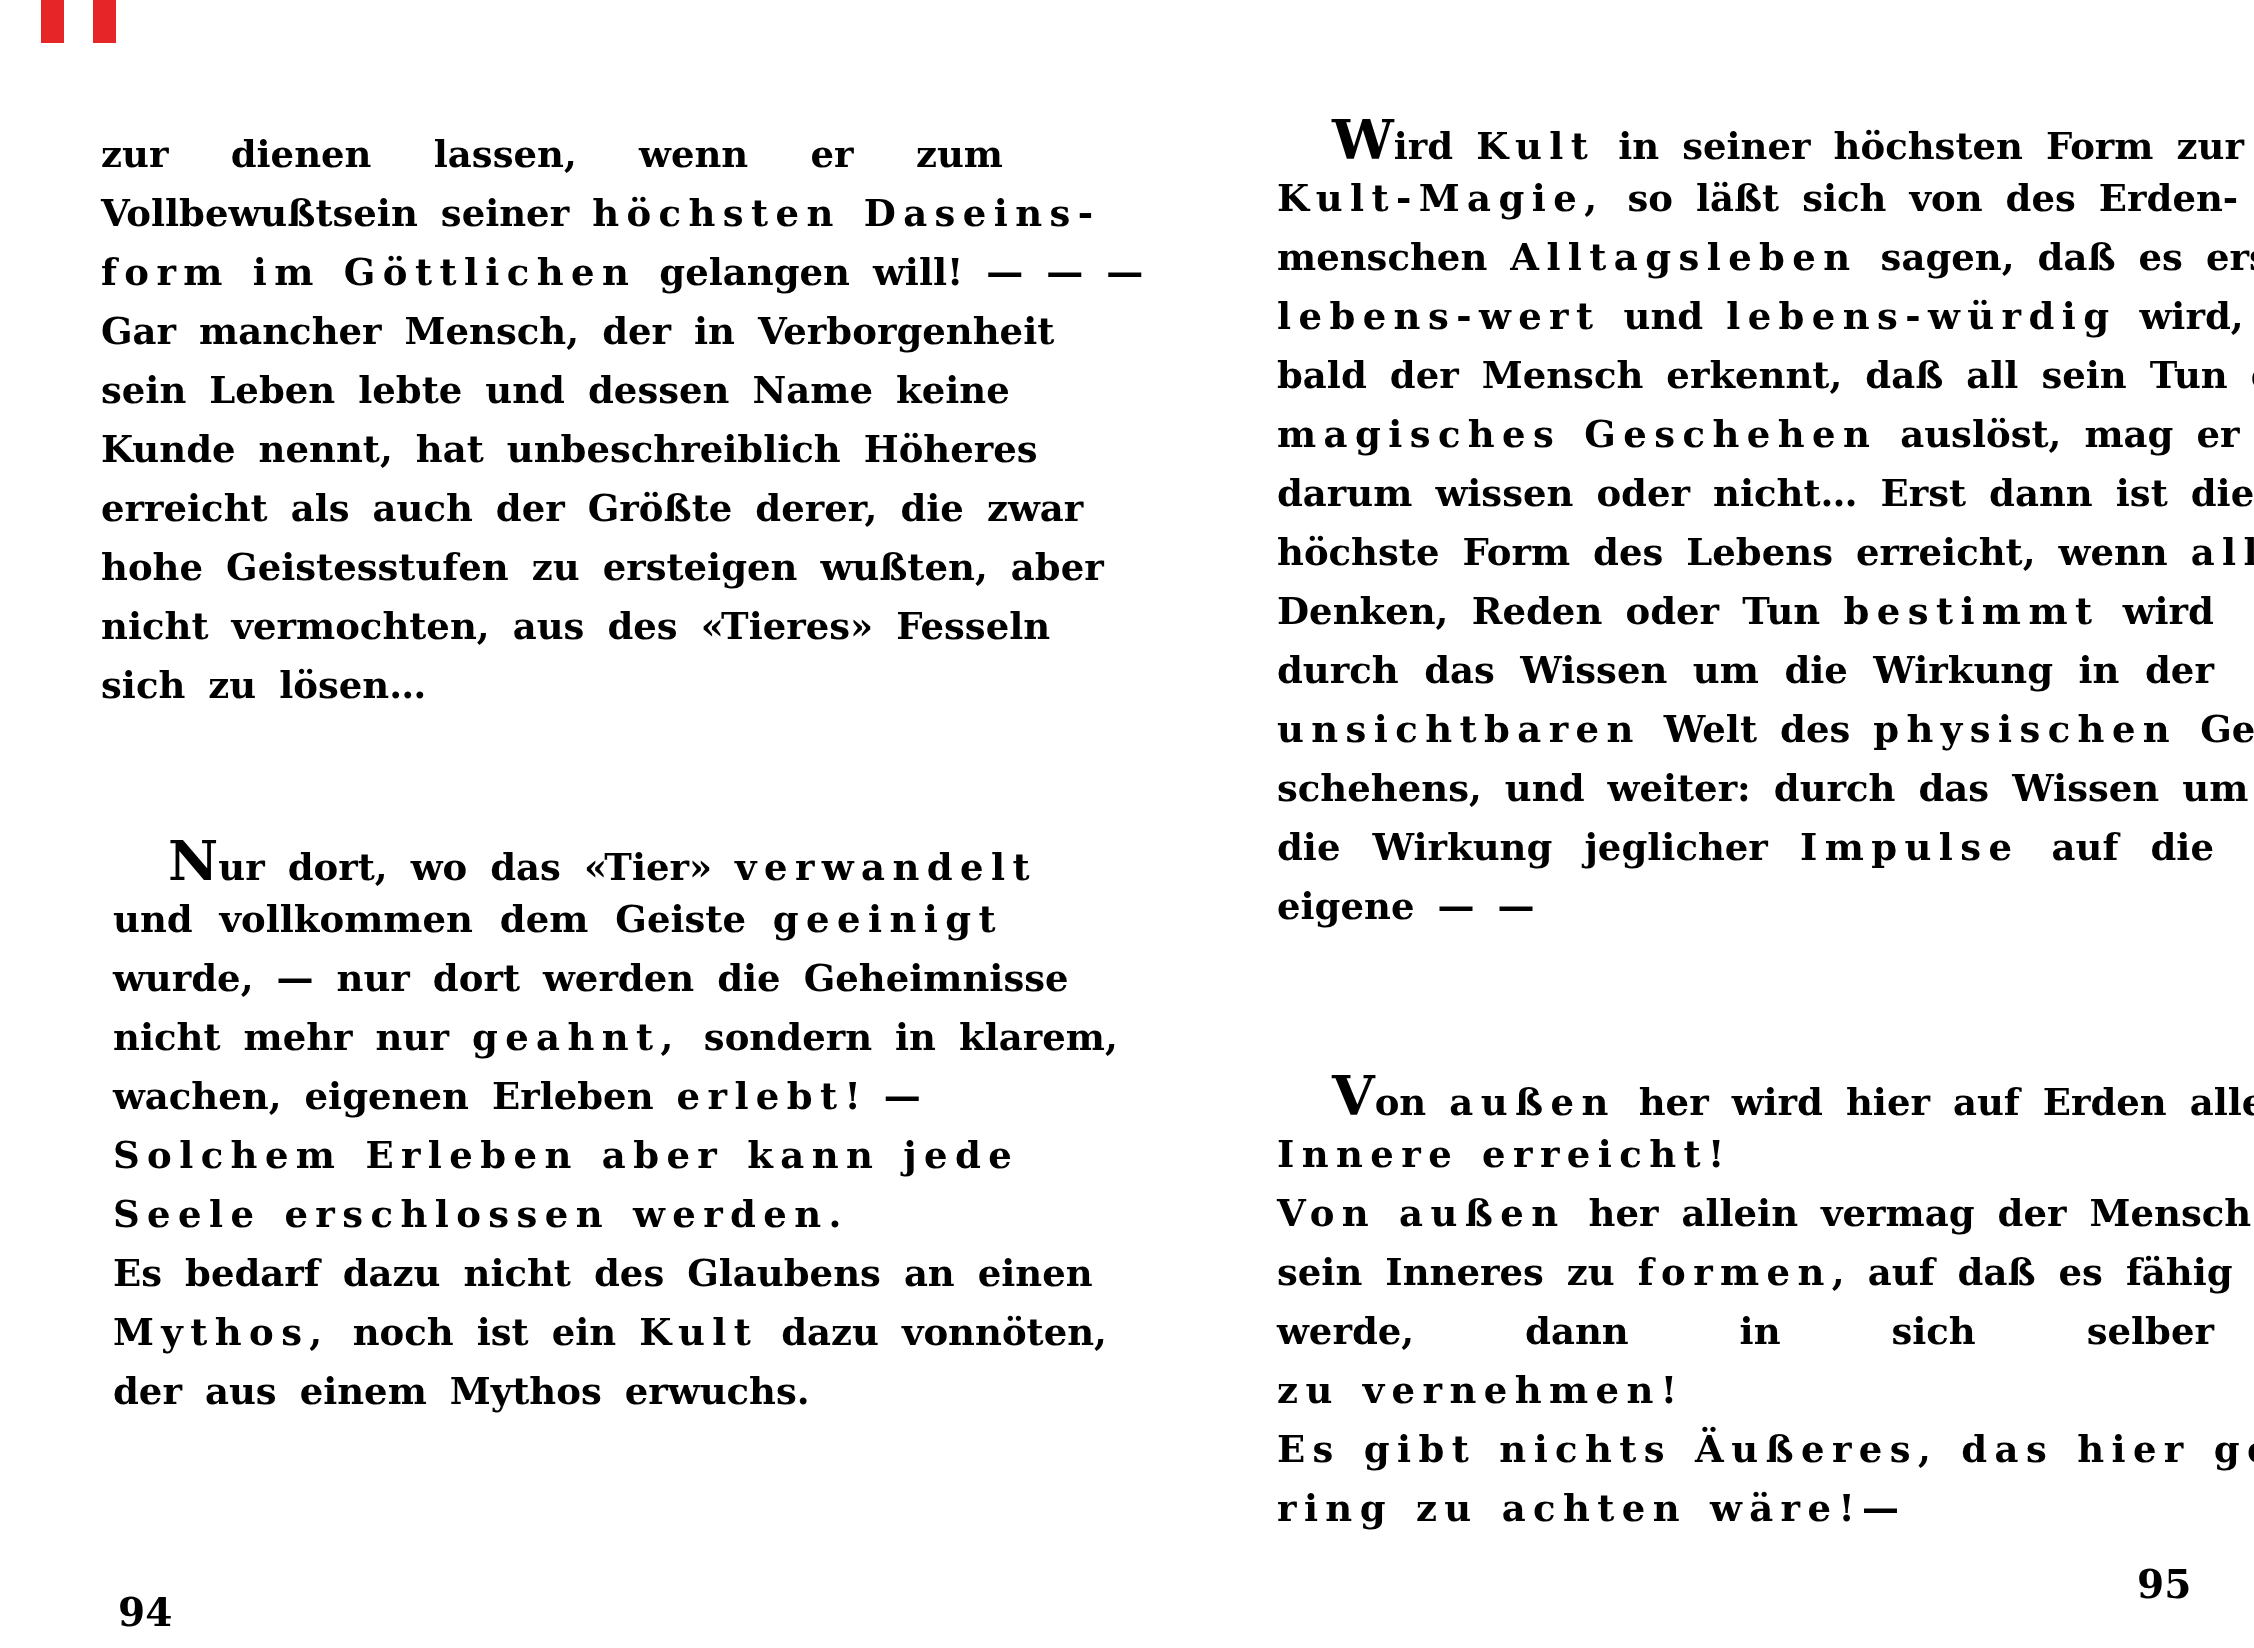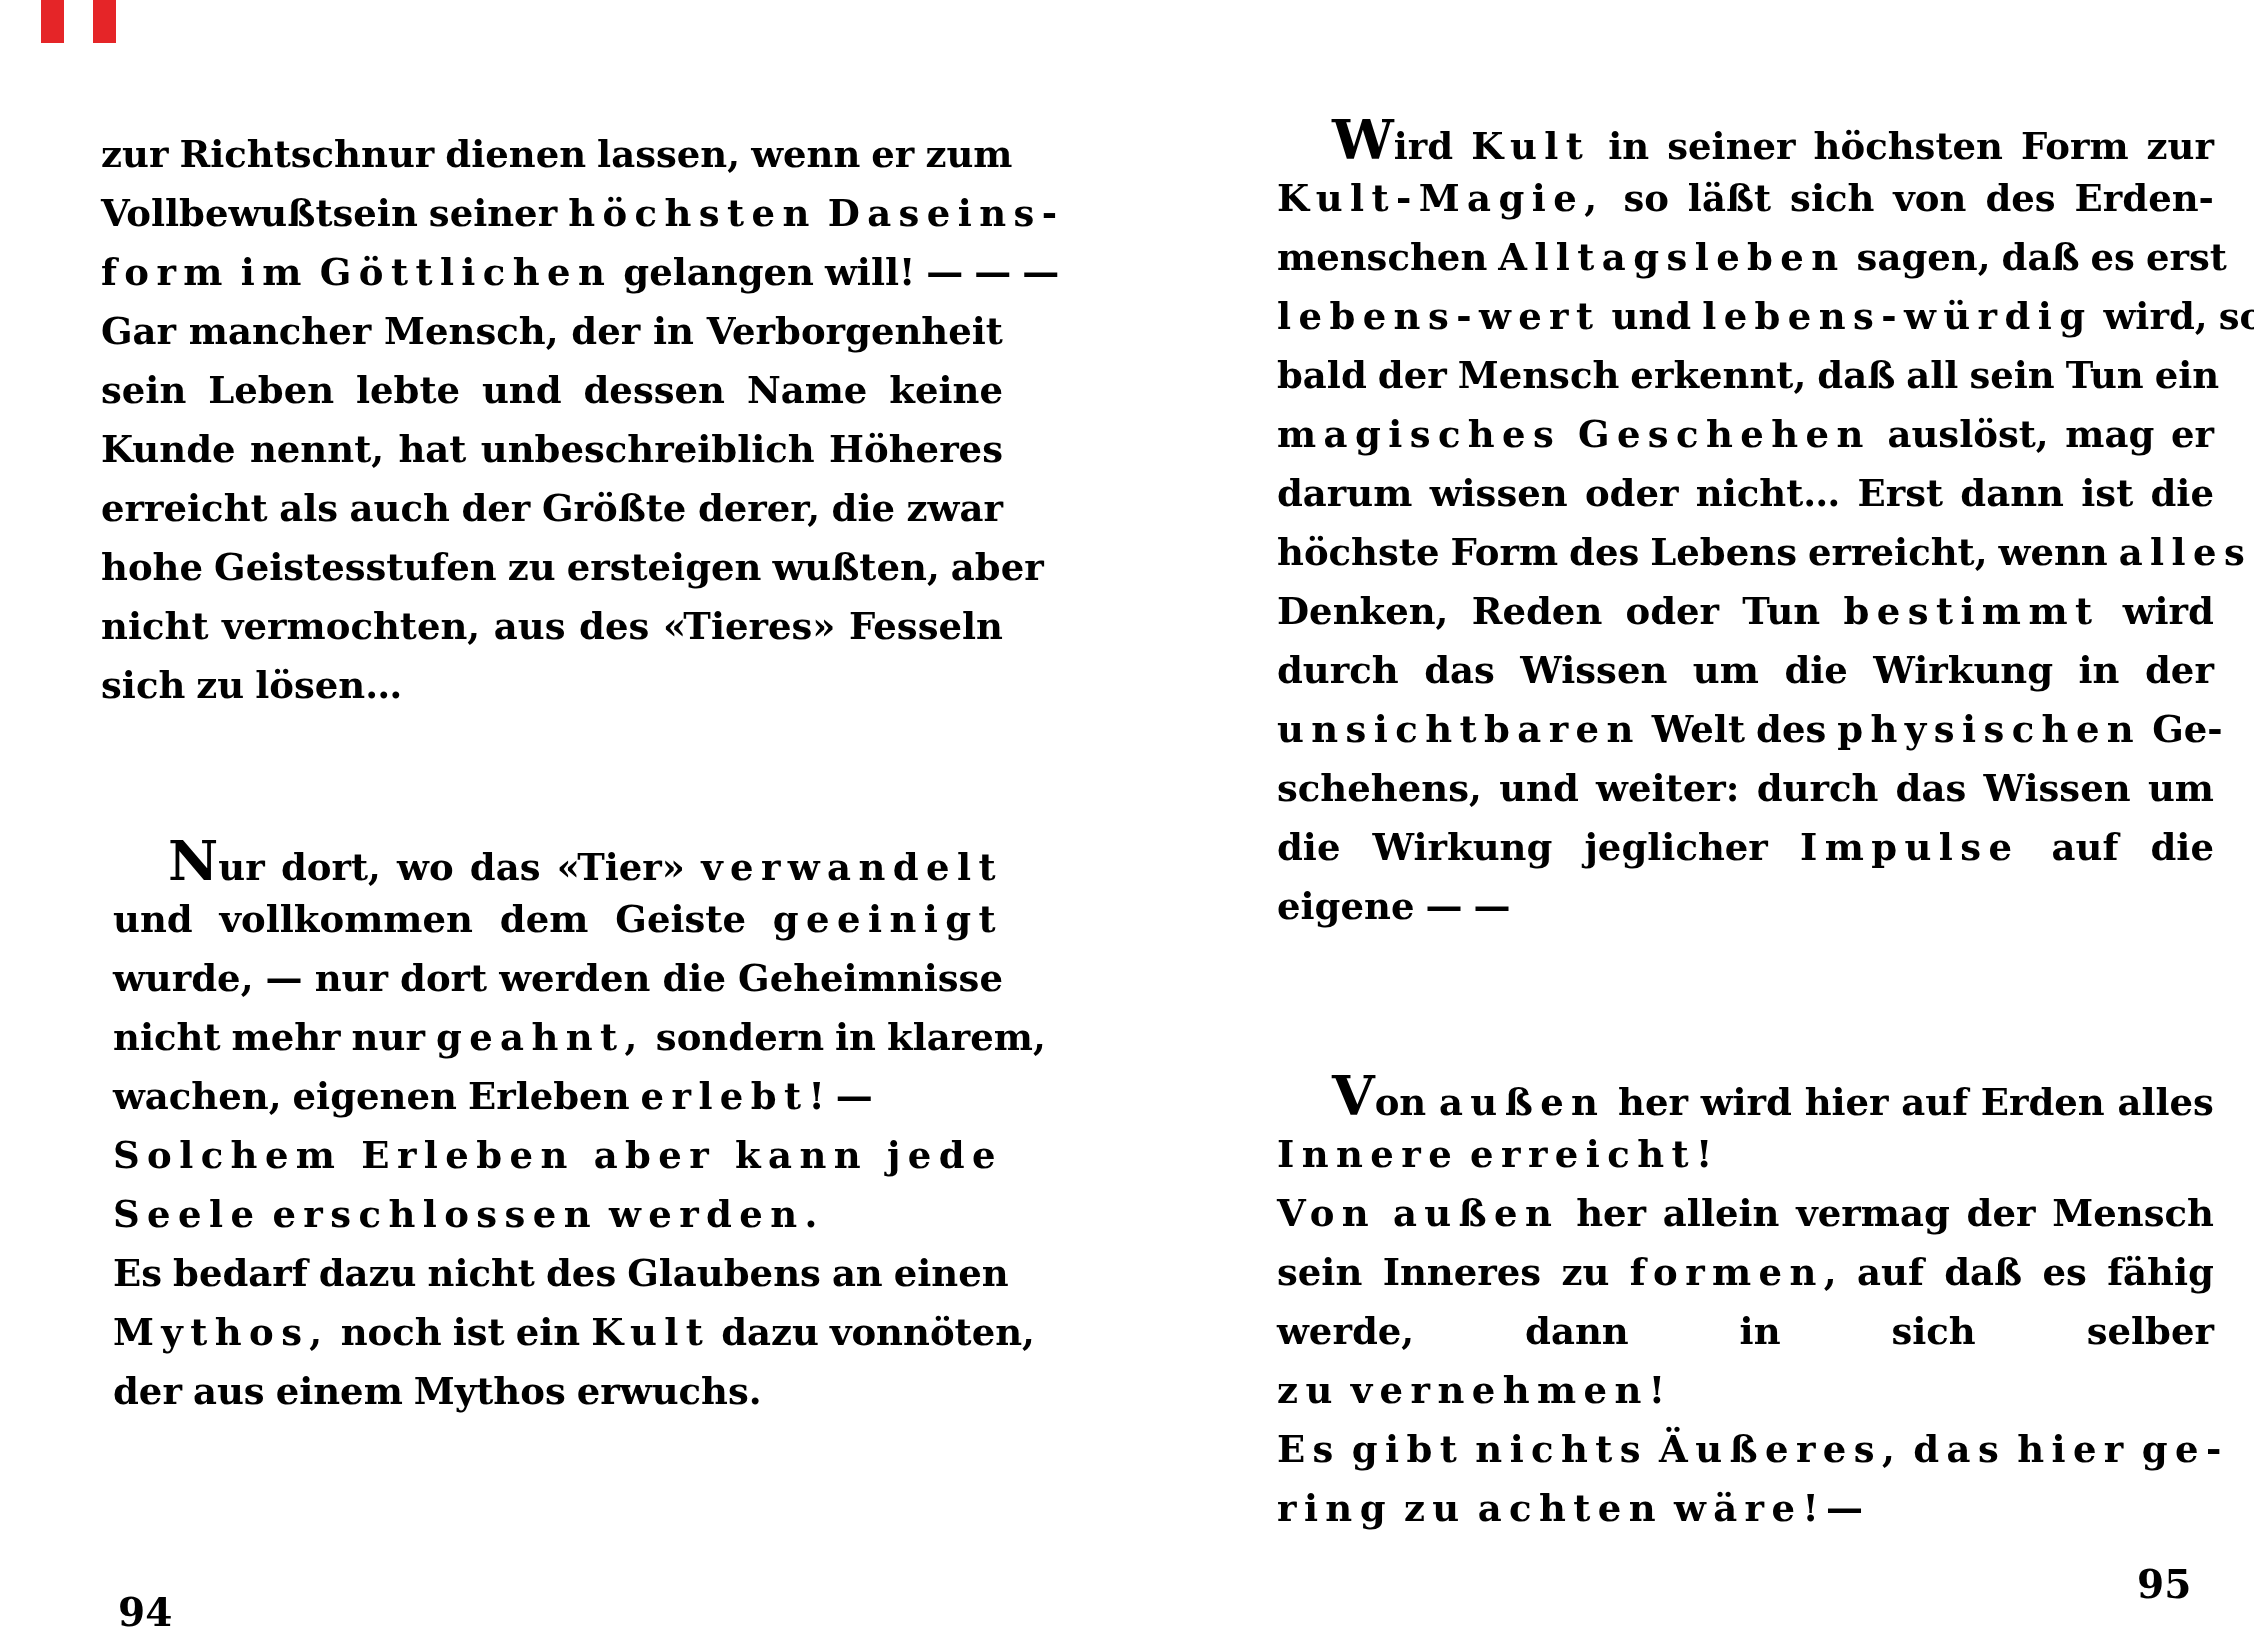--- a/index.html
+++ b/index.html
@@ -13,21 +13,21 @@
   .redmark{position:absolute;top:0;width:23px;height:43px;}
   .m1{left:41px;}
   .m2{left:93px;}
   .col{position:absolute;}
   #col0{left:101px;top:125px;width:902px;}
   #col1{left:1277px;top:110px;width:937px;}
   .para{display:block;}
   .line{
     display:flex;align-items:baseline;
     height:59px;line-height:59px;font-size:37px;
-    gap:0 11px;justify-content:flex-start;
+    gap:0 23px;justify-content:flex-start;
     white-space:nowrap;
   }
   .line.just{justify-content:space-between;}
   .line.ind{padding-left:55px;}
   .tok{display:inline-block;}
   .sp{letter-spacing:0.20em;}
   .ini{font-size:55px;letter-spacing:0;}
   .pnum{position:absolute;font-size:39px;line-height:1;}
   .p94{left:118px;top:1593px;}
   .p95{left:2137px;top:1565px;}
@@ -37,21 +37,20 @@
 
 <div class="spread">
   <div class="redmark m1" style="background: rgb(229, 37, 40);"></div>
   <div class="redmark m2" style="background: rgb(229, 37, 40);"></div>
 
   <section class="page">
     <div class="col" id="col0">
         <div class="para">
           <div class="line just">
             <span class="tok"><span class="">zur</span></span>
-            <span class="tok"><span class="">Richtschnur</span></span>
             <span class="tok"><span class="">dienen</span></span>
             <span class="tok"><span class="">lassen,</span></span>
             <span class="tok"><span class="">wenn</span></span>
             <span class="tok"><span class="">er</span></span>
             <span class="tok"><span class="">zum</span></span>
           </div>
           <div class="line just">
             <span class="tok"><span class="">Vollbewußtsein</span></span>
             <span class="tok"><span class="">seiner</span></span>
             <span class="tok"><span class="sp">höchsten</span></span>

